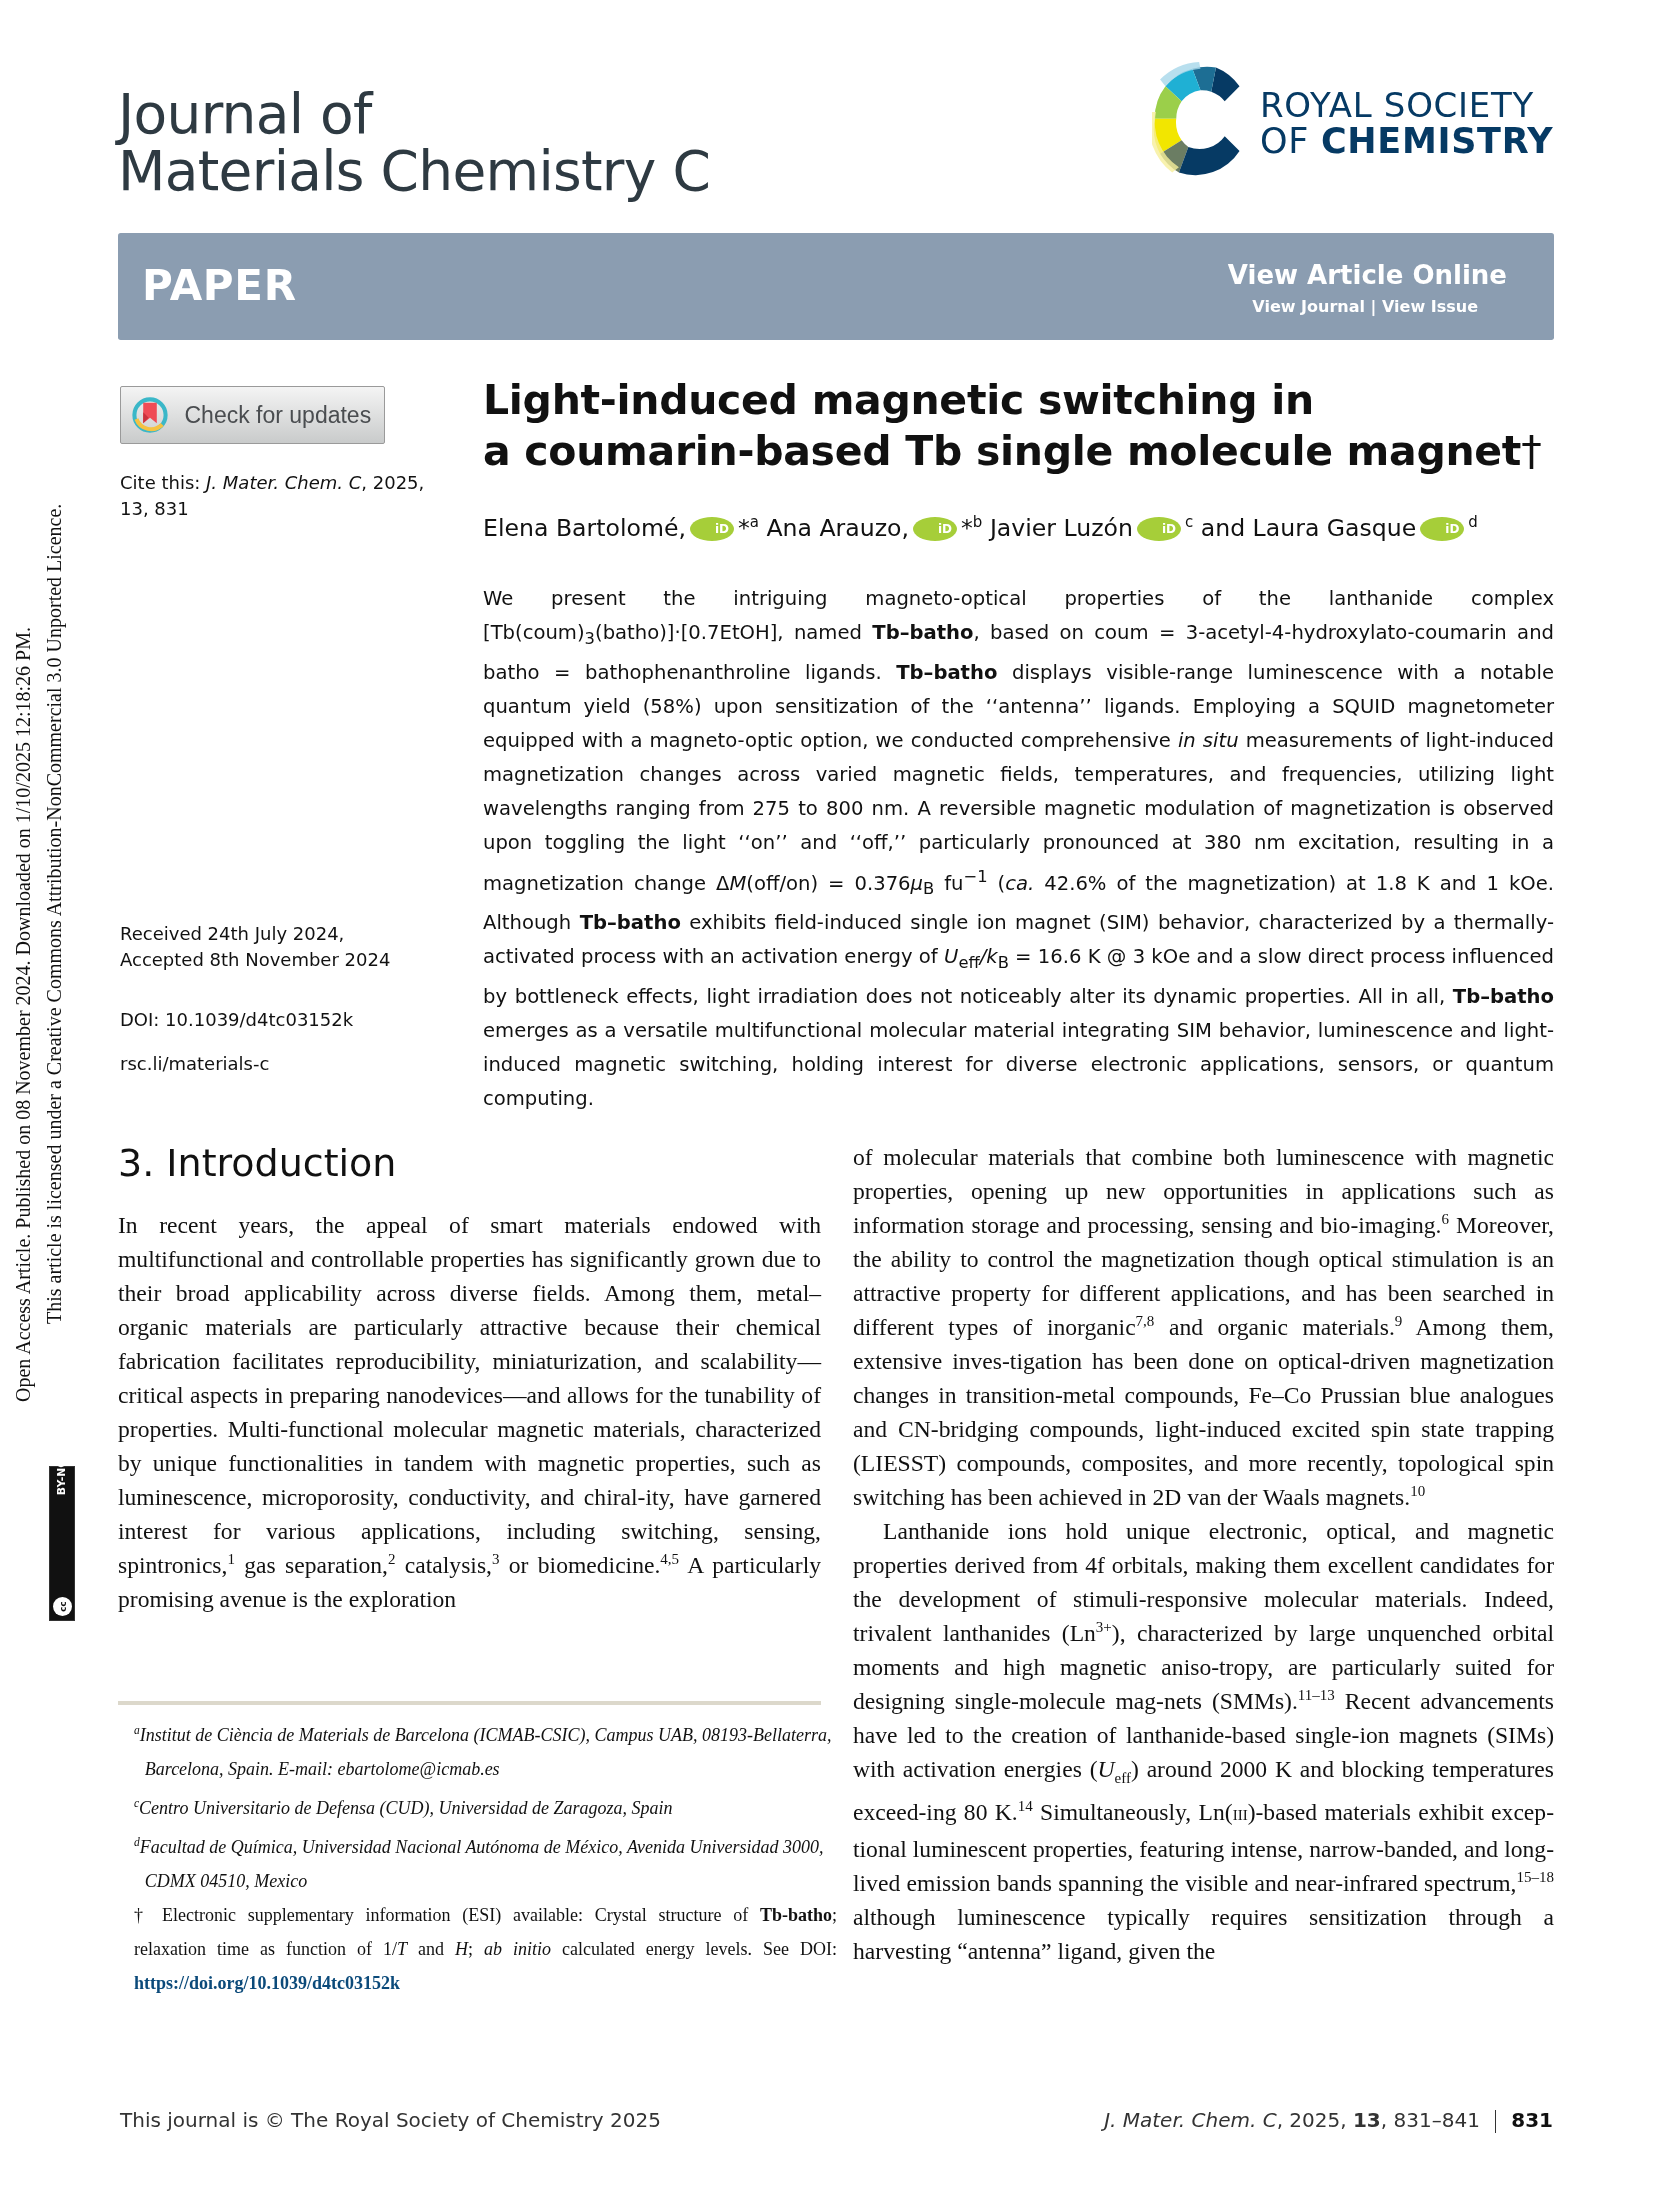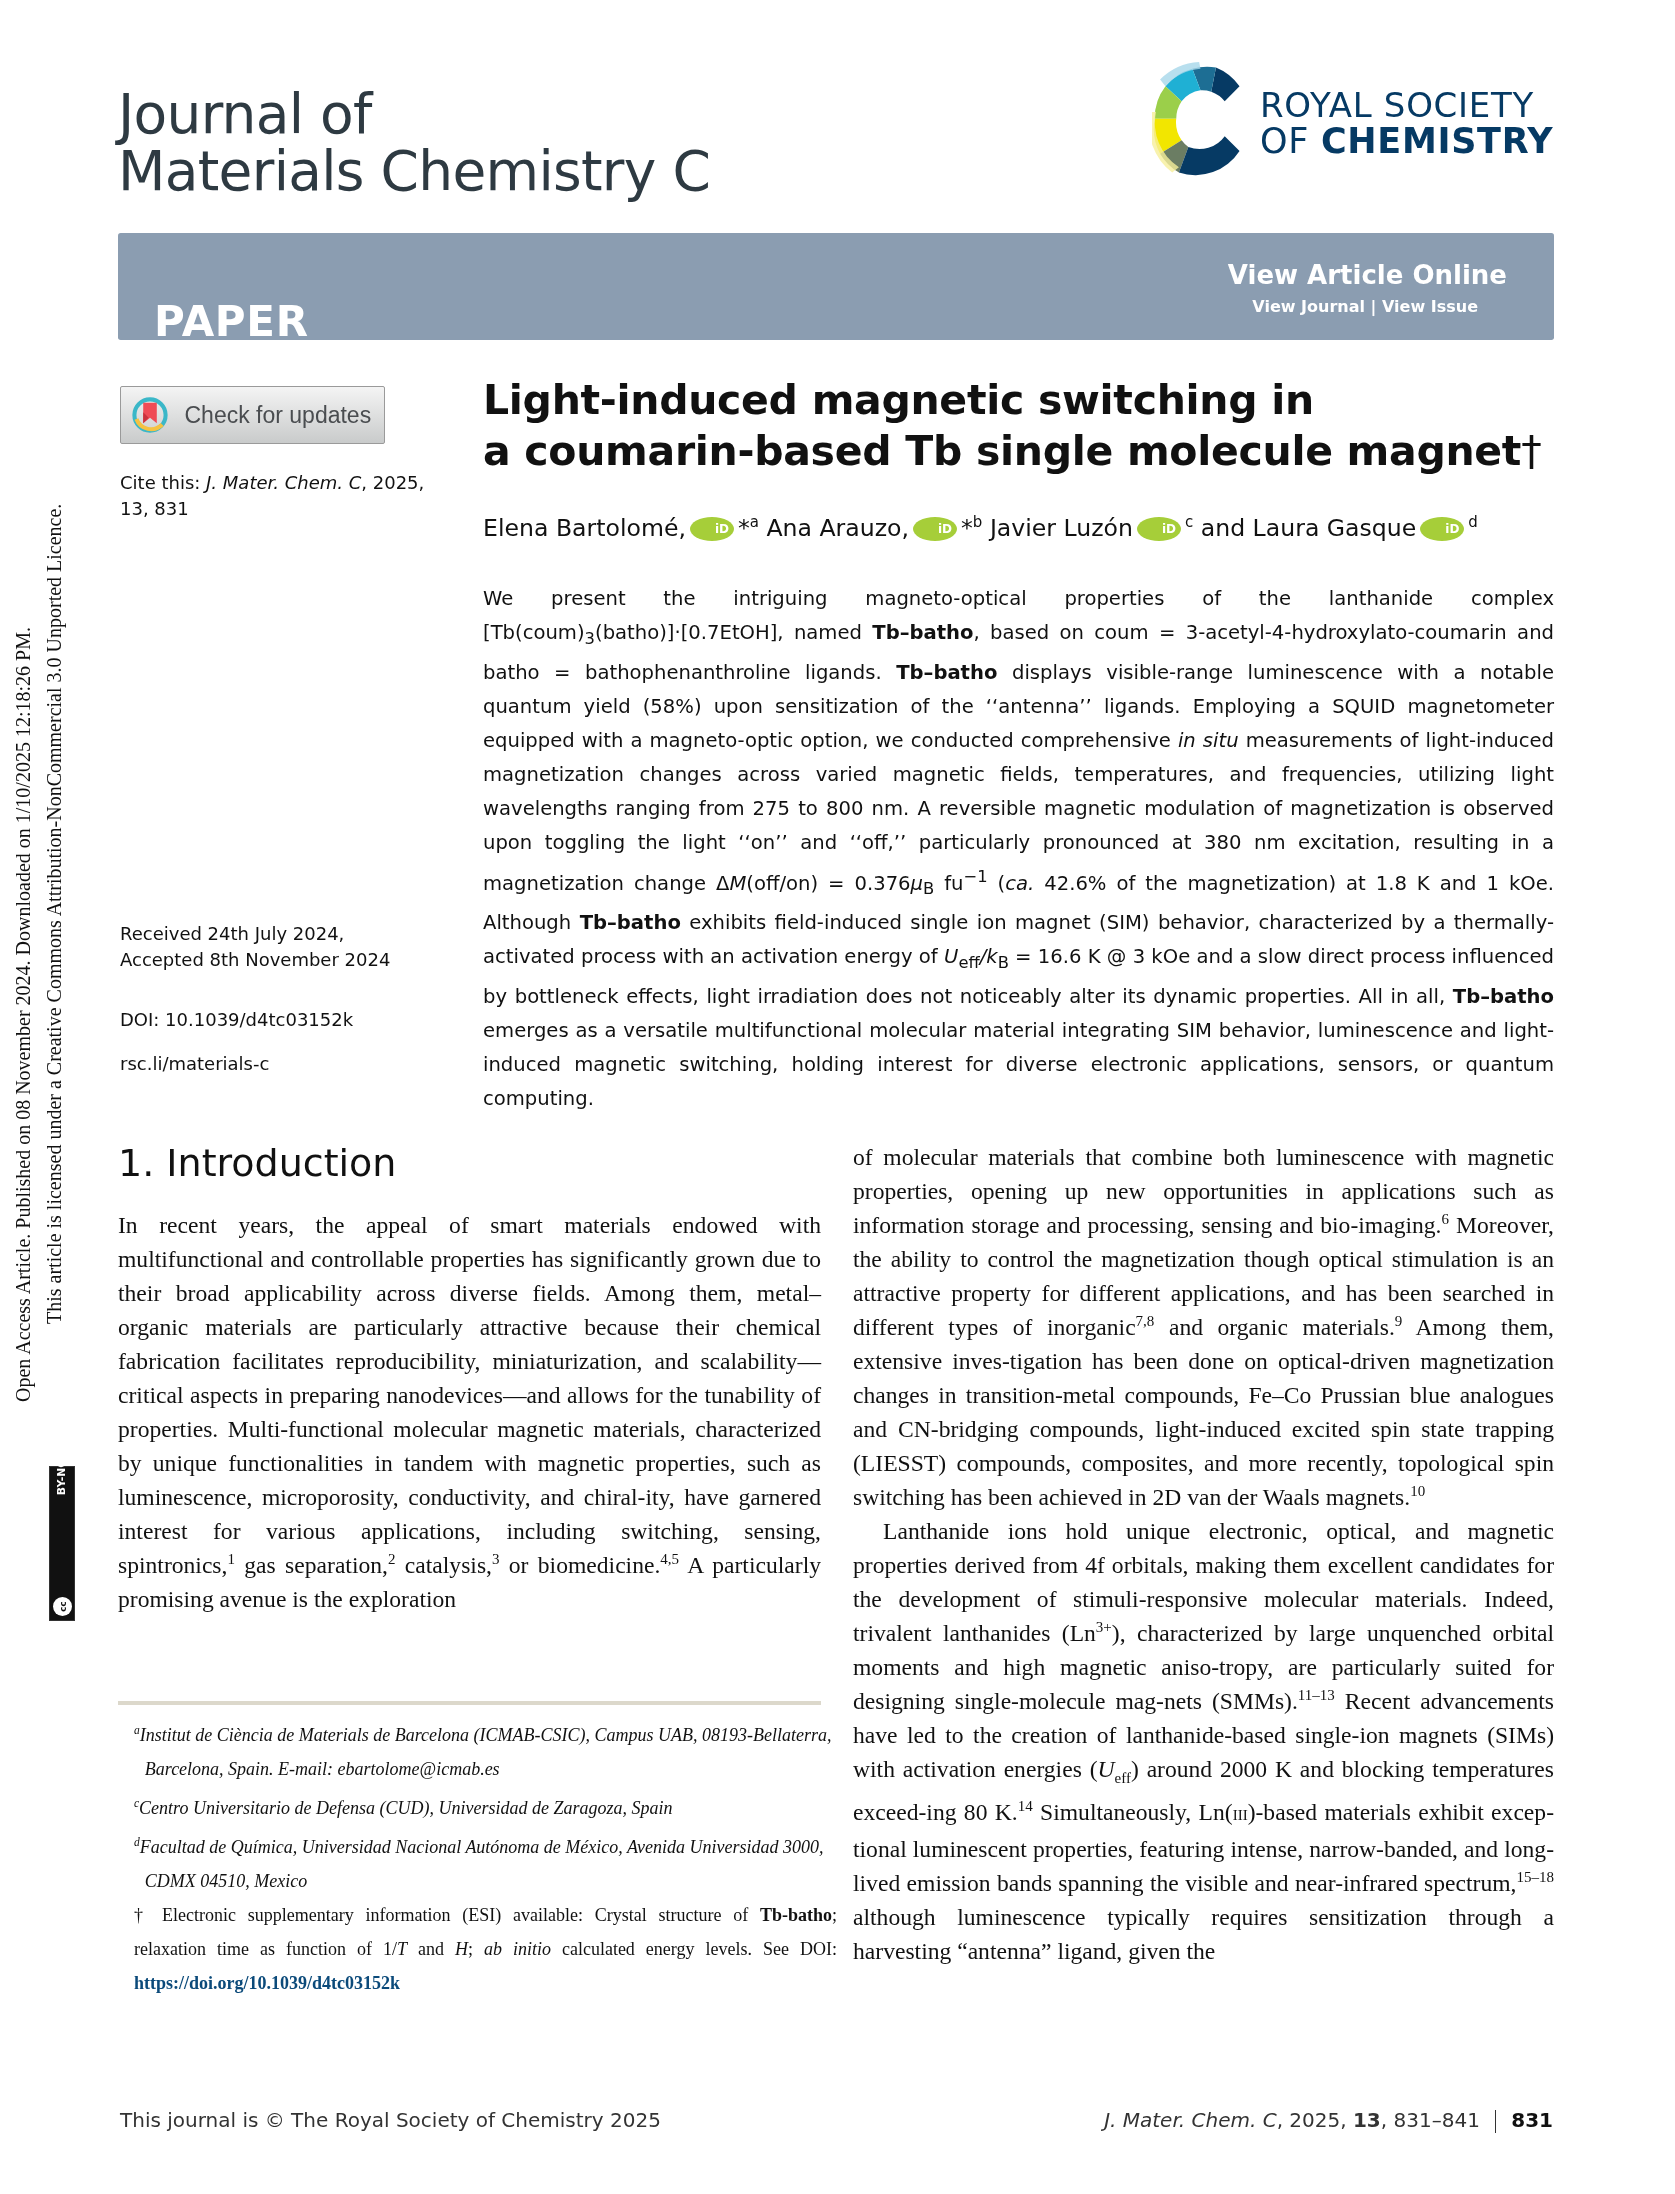--- a/index.html
+++ b/index.html
@@ -17,21 +17,21 @@
   .cc-text { color:#fff; font-family:"DejaVu Sans", sans-serif; font-size:10.8px; font-weight:bold; transform:rotate(-90deg); white-space:nowrap; margin-bottom:27px; }
 
   
   .journal-title { left:118px; top:86px; font-size:55px; line-height:57px; color:#2e3a42; font-family:"DejaVu Sans", sans-serif; letter-spacing:-0.7px; }
   .logo { left:1152px; top:59px; width:405px; height:122px; }
   .logo-text1 { position:absolute; left:108px; top:26px; font-size:34px; color:#063a64; font-family:"DejaVu Sans", sans-serif; letter-spacing:0.7px; }
   .logo-text2 { position:absolute; left:108px; top:62px; font-size:35px; color:#063a64; font-family:"DejaVu Sans", sans-serif; letter-spacing:0.7px; }
   .logo-text2 b { font-weight:bold; }
 
   .banner { left:118px; top:233px; width:1436px; height:107px; background:#8b9db1; border-radius:2.7px; }
-  .banner-type { position:absolute; left:36px; top:28px; font-size:42px; font-weight:bold; color:#ffffff; font-family:"DejaVu Sans", sans-serif; letter-spacing:0.7px;margin-top:36px; }
+  .banner-type { position:absolute; left:24px; top:28px; font-size:42px; font-weight:bold; color:#ffffff; font-family:"DejaVu Sans", sans-serif; letter-spacing:0.7px; }
   .banner-link-main { position:absolute; right:47px; top:27px; font-size:26px; font-weight:bold; color:#ffffff; font-family:"DejaVu Sans", sans-serif; }
   .banner-links { position:absolute; right:76px; top:64px; font-size:16px; font-weight:bold; color:#ffffff; font-family:"DejaVu Sans", sans-serif; }
   .banner-links span { cursor:pointer; }
 
   
   .cfu { left:120px; top:386px; width:265px; height:58px; box-sizing:border-box; border:0.7px solid #9a9a9a; border-radius:2px;
          background:linear-gradient(#f4f4f4, #c9cbcb); display:flex; align-items:center; }
   .cfu-icon { width:38px; height:38px; margin-left:9.5px; margin-right:16px; }
   .cfu-label { font-size:23px; color:#4a4d50; font-family:"Liberation Sans", sans-serif; }
 
@@ -142,21 +142,21 @@
 
 <div class="abs authors">
   <span>Elena Bartolomé,</span><span class="orcid">iD</span><span>*</span><sup>a</sup>
   <span>Ana Arauzo,</span><span class="orcid">iD</span><span>*</span><sup>b</sup>
   <span>Javier Luzón</span><span class="orcid">iD</span><sup>c</sup>
   <span>and Laura Gasque</span><span class="orcid">iD</span><sup>d</sup>
 </div>
 
 <div class="abs abstract"><span>We present the intriguing magneto-optical properties of the lanthanide complex [Tb(coum)</span><sub>3</sub><span>(batho)]·[0.7EtOH], named </span><b>Tb–batho</b><span>, based on coum = 3-acetyl-4-hydroxylato-coumarin and batho = bathophenanthroline ligands. </span><b>Tb–batho</b><span> displays visible-range luminescence with a notable quantum yield (58%) upon sensitization of the ‘‘antenna’’ ligands. Employing a SQUID magnetometer equipped with a magneto-optic option, we conducted comprehensive </span><i>in situ</i><span> measurements of light-induced magnetization changes across varied magnetic fields, temperatures, and frequencies, utilizing light wavelengths ranging from 275 to 800 nm. A reversible magnetic modulation of magnetization is observed upon toggling the light ‘‘on’’ and ‘‘off,’’ particularly pronounced at 380 nm excitation, resulting in a magnetization change Δ</span><i>M</i><span>(off/on) = 0.376</span><i>μ</i><sub>B</sub><span> fu</span><sup>−1</sup><span> (</span><i>ca.</i><span> 42.6% of the magnetization) at 1.8 K and 1 kOe. Although </span><b>Tb–batho</b><span> exhibits field-induced single ion magnet (SIM) behavior, characterized by a thermally-activated process with an activation energy of </span><i>U</i><sub>eff</sub><i>/k</i><sub>B</sub><span> = 16.6 K @ 3 kOe and a slow direct process influenced by bottleneck effects, light irradiation does not noticeably alter its dynamic properties. All in all, </span><b>Tb–batho</b><span> emerges as a versatile multifunctional molecular material integrating SIM behavior, luminescence and light-induced magnetic switching, holding interest for diverse electronic applications, sensors, or quantum computing.</span></div>
 
-<div class="abs section-heading">1.  Introduction</div>
+<div class="abs section-heading">3.  Introduction</div>
 
 <div class="abs col col-left">
   <p><span>In recent years, the appeal of smart materials endowed with multifunctional and controllable properties has significantly grown due to their broad applicability across diverse fields. Among them, metal–organic materials are particularly attractive because their chemical fabrication facilitates reproducibility, miniaturization, and scalability—critical aspects in preparing nanodevices—and allows for the tunability of properties. Multi-functional molecular magnetic materials, characterized by unique functionalities in tandem with magnetic properties, such as luminescence, microporosity, conductivity, and chiral-ity, have garnered interest for various applications, including switching, sensing, spintronics,</span><sup>1</sup><span> gas separation,</span><sup>2</sup><span> catalysis,</span><sup>3</sup><span> or biomedicine.</span><sup>4,5</sup><span> A particularly promising avenue is the exploration</span></p>
 </div>
 
 <div class="abs col col-right">
   <p><span>of molecular materials that combine both luminescence with magnetic properties, opening up new opportunities in applications such as information storage and processing, sensing and bio-imaging.</span><sup>6</sup><span> Moreover, the ability to control the magnetization though optical stimulation is an attractive property for different applications, and has been searched in different types of inorganic</span><sup>7,8</sup><span> and organic materials.</span><sup>9</sup><span> Among them, extensive inves-tigation has been done on optical-driven magnetization changes in transition-metal compounds, Fe–Co Prussian blue analogues and CN-bridging compounds, light-induced excited spin state trapping (LIESST) compounds, composites, and more recently, topological spin switching has been achieved in 2D van der Waals magnets.</span><sup>10</sup></p>
   <p class="indent"><span>Lanthanide ions hold unique electronic, optical, and magnetic properties derived from 4f orbitals, making them excellent candidates for the development of stimuli-responsive molecular materials. Indeed, trivalent lanthanides (Ln</span><sup>3+</sup><span>), characterized by large unquenched orbital moments and high magnetic aniso-tropy, are particularly suited for designing single-molecule mag-nets (SMMs).</span><sup>11–13</sup><span> Recent advancements have led to the creation of lanthanide-based single-ion magnets (SIMs) with activation energies (</span><i>U</i><sub style="font-size:15px;">eff</sub><span>) around 2000 K and blocking temperatures exceed-ing 80 K.</span><sup>14</sup><span> Simultaneously, Ln(</span><span style="font-size:15px; font-variant:small-caps;">III</span><span>)-based materials exhibit excep-tional luminescent properties, featuring intense, narrow-banded, and long-lived emission bands spanning the visible and near-infrared spectrum,</span><sup>15–18</sup><span> although luminescence typically requires sensitization through a harvesting “antenna” ligand, given the</span></p>
 </div>
 

